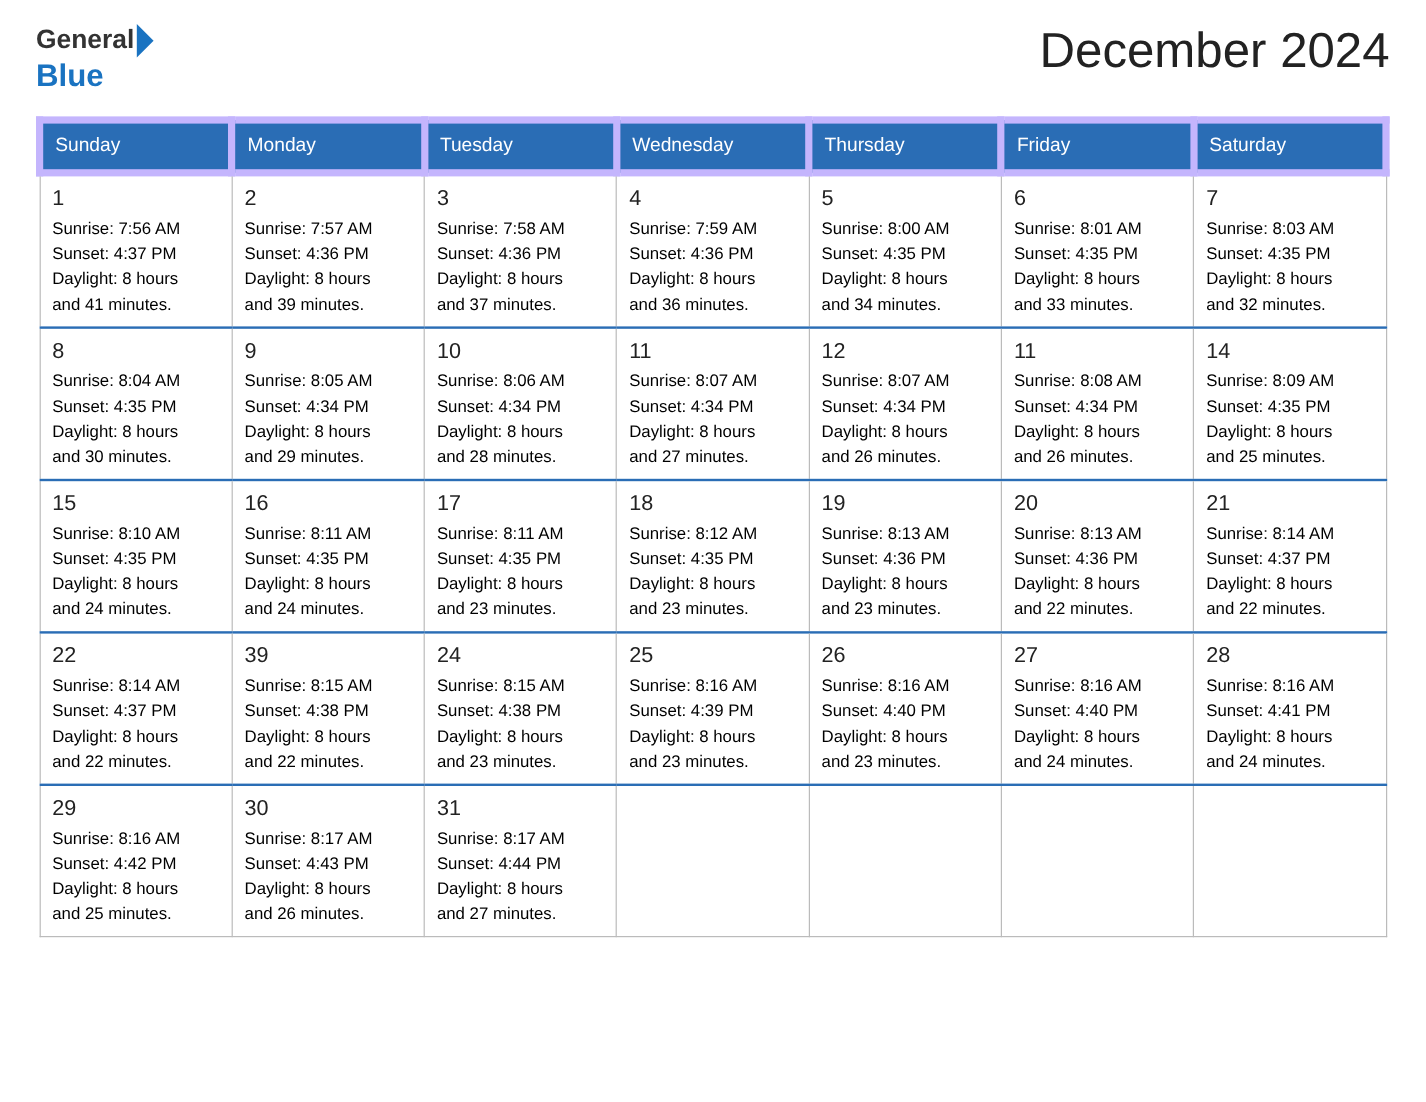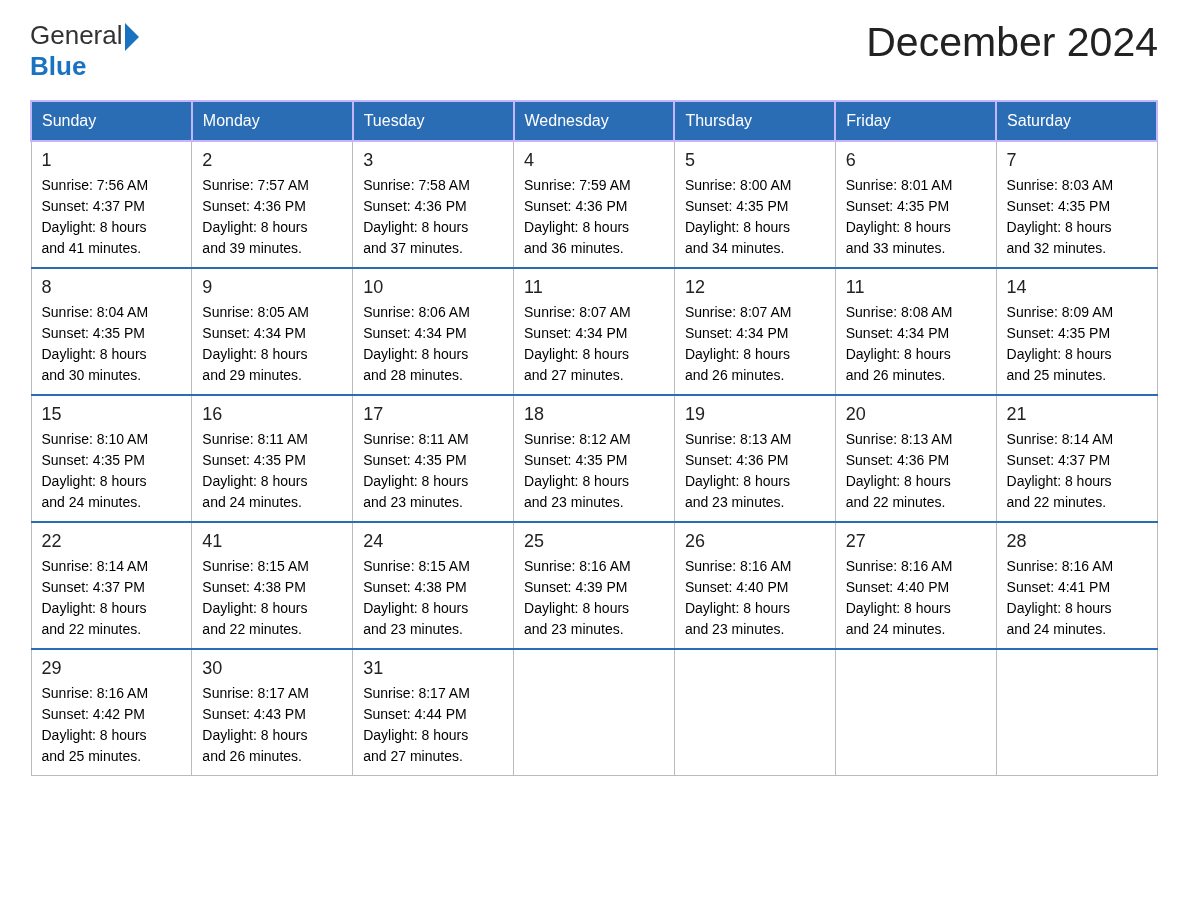--- a/index.html
+++ b/index.html
@@ -16,23 +16,23 @@
       align-items: flex-start;
       margin-bottom: 18px;
     }
     .logo {
       display: flex;
       flex-direction: column;
       align-items: flex-start;
     }
     .logo-text {
       display: flex;
-      align-items: flex-end;
-      font-size: 26px;
-      font-weight: normal;
+      align-items: flex-start;
+      font-size: 22px;
+      font-weight: bold;
     }
     .logo-general {
       color: #333;
     }
     .logo-triangle {
       display: inline-block;
       width: 0;
       height: 0;
       border-left: 14px solid #1a73c1;
       border-top: 14px solid transparent;
@@ -63,21 +63,21 @@
       width: 100%;
       border-collapse: collapse;
     }
     .calendar th {
       background-color: #2a6db5;
       color: #fff;
       font-size: 16px;
       font-weight: normal;
       padding: 10px 10px;
       text-align: left;
-      border: 2px solid #c4b5fd;
+      border: 6px solid #c4b5fd;
       margin-left: 30px;
     }
     .calendar td {
       border: 1px solid #bbb;
       vertical-align: top;
       padding: 8px 10px;
       font-size: 13px;
       color: #333;
       width: 14.28%;
       min-height: 110px;
@@ -219,21 +219,21 @@
           <span class="day-number">21</span>
         <div class="day-info">Sunrise: 8:14 AM<br>Sunset: 4:37 PM<br>Daylight: 8 hours<br>and 22 minutes.</div>
         </td>
       </tr>
       <tr class="row-divider">
         <td>
           <span class="day-number">22</span>
         <div class="day-info">Sunrise: 8:14 AM<br>Sunset: 4:37 PM<br>Daylight: 8 hours<br>and 22 minutes.</div>
         </td>
         <td>
-          <span class="day-number">41</span>
+          <span class="day-number">39</span>
         <div class="day-info">Sunrise: 8:15 AM<br>Sunset: 4:38 PM<br>Daylight: 8 hours<br>and 22 minutes.</div>
         </td>
         <td>
           <span class="day-number">24</span>
         <div class="day-info">Sunrise: 8:15 AM<br>Sunset: 4:38 PM<br>Daylight: 8 hours<br>and 23 minutes.</div>
         </td>
         <td>
           <span class="day-number">25</span>
         <div class="day-info">Sunrise: 8:16 AM<br>Sunset: 4:39 PM<br>Daylight: 8 hours<br>and 23 minutes.</div>
         </td>

